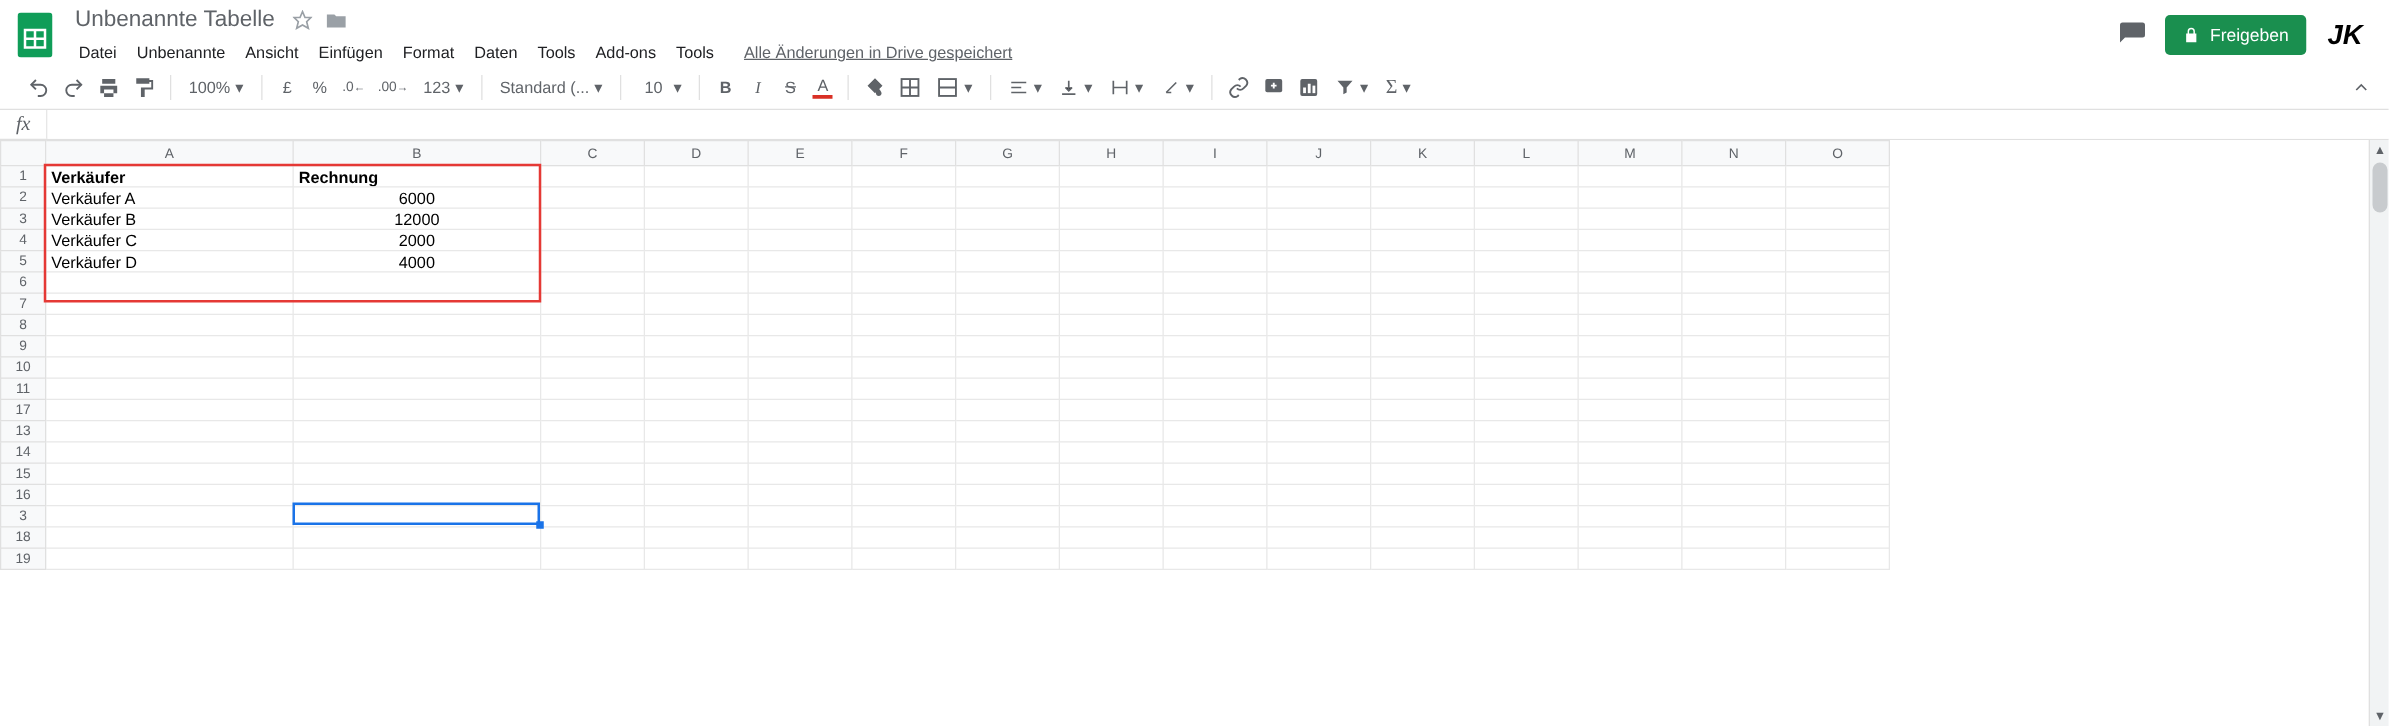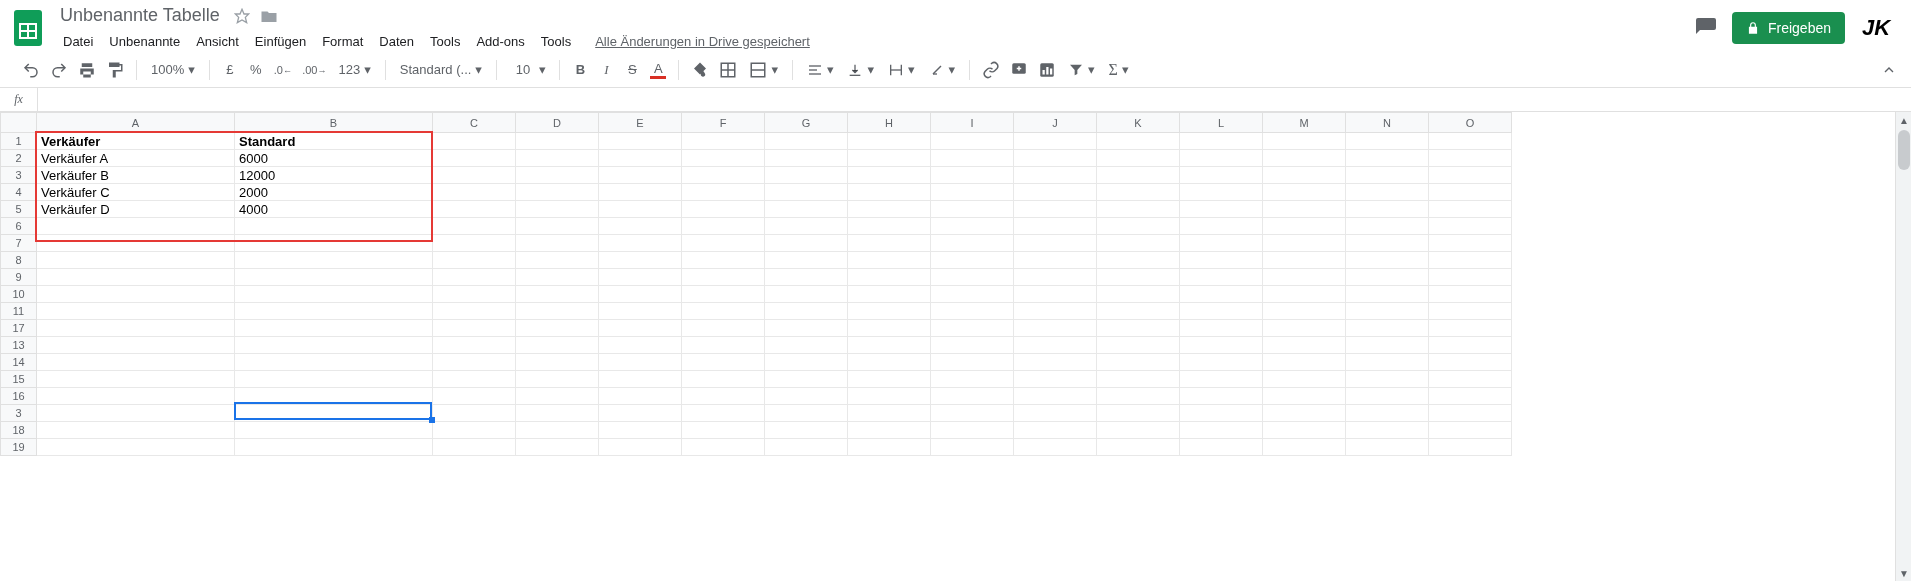--- a/index.html
+++ b/index.html
@@ -26,33 +26,33 @@
   .tbtn { min-width:24px; height:26px; display:flex; align-items:center; justify-content:center; color:#5f6368; font-size:13px; padding:0 4px; cursor:pointer; }
   .tsep { width:1px; height:20px; background:#e0e0e0; margin:0 6px; }
   .tsel { display:flex; align-items:center; gap:4px; padding:0 6px; color:#5f6368; font-size:13px; }
   .tsel.wide { min-width:70px;text-align:center; }
   .chevd { display:inline-block; }
   .under-red { border-bottom:3px solid #d93025; width:16px; display:flex; justify-content:center; }
   .toolbar-right { margin-left:auto; display:flex; align-items:center; }
 
   
   .formulabar { display:flex; align-items:center; height:24px; border-bottom:1px solid #e0e0e0; }
-  .fx-label { width:38px; text-align:center; font-style:italic; font-family:serif; color:#5f6368; font-size:12px; border-right:1px solid #e0e0e0; height:100%; display:flex; align-items:center; justify-content:center;}
+  .fx-label { width:38px; text-align:center; font-style:italic; font-family:serif; color:#5f6368; font-size:16px; border-right:1px solid #e0e0e0; height:100%; display:flex; align-items:center; justify-content:center;}
   .fx-input { flex:1; height:100%; border:none; outline:none; padding:0 6px; font-size:13px; }
 
   
   .sheet-area { position:relative; display:flex; height:calc(581px - 52px - 36px - 24px); }
   .grid-wrap { position:relative; flex:1; overflow:hidden; }
   table.grid { border-collapse:collapse; table-layout:fixed; }
   .colhdr th { background:#f8f9fa; border:1px solid #e0e0e0; font-weight:400; color:#5f6368; font-size:11px; height:20px; text-align:center; }
   .colhdr th.corner { width:36px; background:#f8f9fa; }
   .rowhdr { background:#f8f9fa; border:1px solid #e0e0e0; text-align:center; color:#5f6368; font-size:11px; width:36px; }
   td.cell { border:1px solid #e8e8e8; height:17px; font-size:13px; padding:0 4px; white-space:nowrap; overflow:hidden; }
   td.cell.bold { font-weight:700; }
-  td.cell.num { text-align:left;margin-top:32px; }
+  td.cell.num { text-align:center;margin-top:32px; }
 
   
   .red-box { position:absolute; border:2px solid #e53935; pointer-events:none; }
   
   .sel-cell { position:absolute; border:2px solid #1a73e8; pointer-events:none; }
   .sel-handle { position:absolute; width:6px; height:6px; background:#1a73e8; }
 
   
   .vscroll { width:16px; background:#f1f3f4; border-left:1px solid #e0e0e0; position:relative; }
   .scroll-arrow { position:absolute; left:0; width:16px; height:16px; display:flex; align-items:center; justify-content:center; color:#5f6368; font-size:10px;}
@@ -302,21 +302,21 @@
             <th style="width:83px">J</th>
             <th style="width:83px">K</th>
             <th style="width:83px">L</th>
             <th style="width:83px">M</th>
             <th style="width:83px">N</th>
             <th style="width:83px">O</th>
           </tr>
           <tr>
             <td class="rowhdr">1</td>
             <td class="cell bold" style="width:198px">Verkäufer</td>
-            <td class="cell bold" style="width:198px">Standard</td>
+            <td class="cell bold" style="width:198px">Rechnung</td>
             <td class="cell" style="width:83px"></td>
             <td class="cell" style="width:83px"></td>
             <td class="cell" style="width:83px"></td>
             <td class="cell" style="width:83px"></td>
             <td class="cell" style="width:83px"></td>
             <td class="cell" style="width:83px"></td>
             <td class="cell" style="width:83px"></td>
             <td class="cell" style="width:83px"></td>
             <td class="cell" style="width:83px"></td>
             <td class="cell" style="width:83px"></td>

